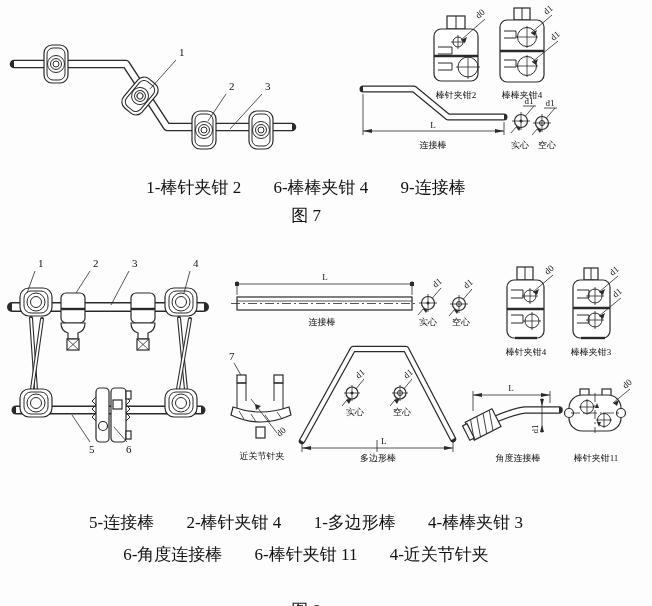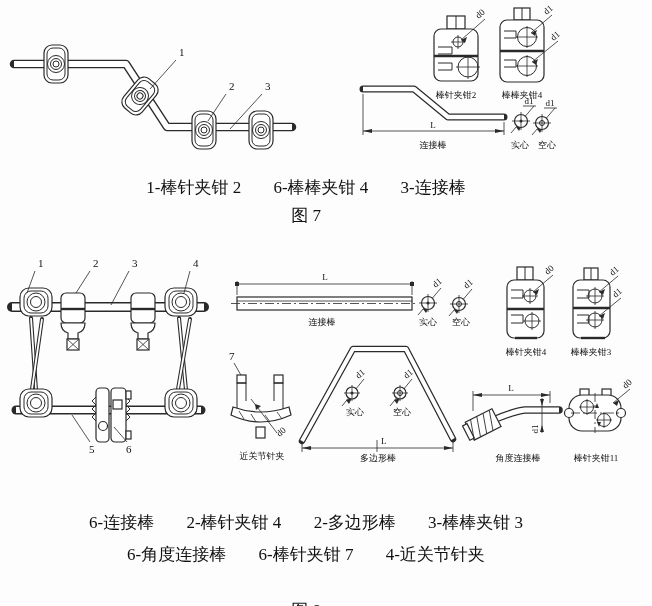--- a/index.html
+++ b/index.html
@@ -137,21 +137,21 @@
       <text x="220" y="106" class="dim" text-anchor="middle">d1</text>
       <line x1="214" y1="108" x2="227" y2="108" class="thin"></line>
       <text x="190" y="148" class="lbl" text-anchor="middle">实心</text>
       <text x="217" y="148" class="lbl" text-anchor="middle">空心</text>
     </g>
   </svg>
 
   <div class="caption" style="top:178px">
     <span>1-棒针夹钳 2</span>
     <span>6-棒棒夹钳 4</span>
-    <span>3-连接棒</span>
+    <span>9-连接棒</span>
   </div>
   <div class="figlabel" style="top:206px">图 7</div>
 
   <svg class="drawing" style="left:0;top:243px" width="225" height="235" viewBox="0 0 225 235">
     <defs>
       <g id="ringclamp">
         <rect x="-16" y="-14" width="32" height="28" rx="9" class="part"></rect>
         <rect x="-12" y="-11" width="24" height="22" rx="7" class="ln"></rect>
         <circle r="9" class="ln"></circle>
           <circle r="5.5" class="ln"></circle>
@@ -395,25 +395,25 @@
       <polygon points="372,160 370,165 374,165" class="filldark"></polygon>
       <polygon points="374,184 372,179 376,179" class="filldark"></polygon>
       <line x1="388" y1="160" x2="405" y2="146" class="thin"></line>
       <polygon points="388,160 394,157 392,163" class="filldark"></polygon>
       <text class="dim" text-anchor="middle" transform="translate(404,143) rotate(-40)">d0</text>
       <text x="371" y="218" class="lbl" text-anchor="middle">棒针夹钳11</text>
     </g>
   </svg>
 
   <div class="caption" style="top:513px">
-    <span>6-连接棒</span>
+    <span>5-连接棒</span>
     <span>2-棒针夹钳 4</span>
-    <span>2-多边形棒</span>
-    <span>3-棒棒夹钳 3</span>
+    <span>1-多边形棒</span>
+    <span>4-棒棒夹钳 3</span>
   </div>
   <div class="caption" style="top:545px">
     <span>6-角度连接棒</span>
-    <span>6-棒针夹钳 7</span>
+    <span>6-棒针夹钳 11</span>
     <span>4-近关节针夹</span>
   </div>
   <div class="figlabel" style="top:601px">图 8</div>
 
 </div>
 
 </body></html>

